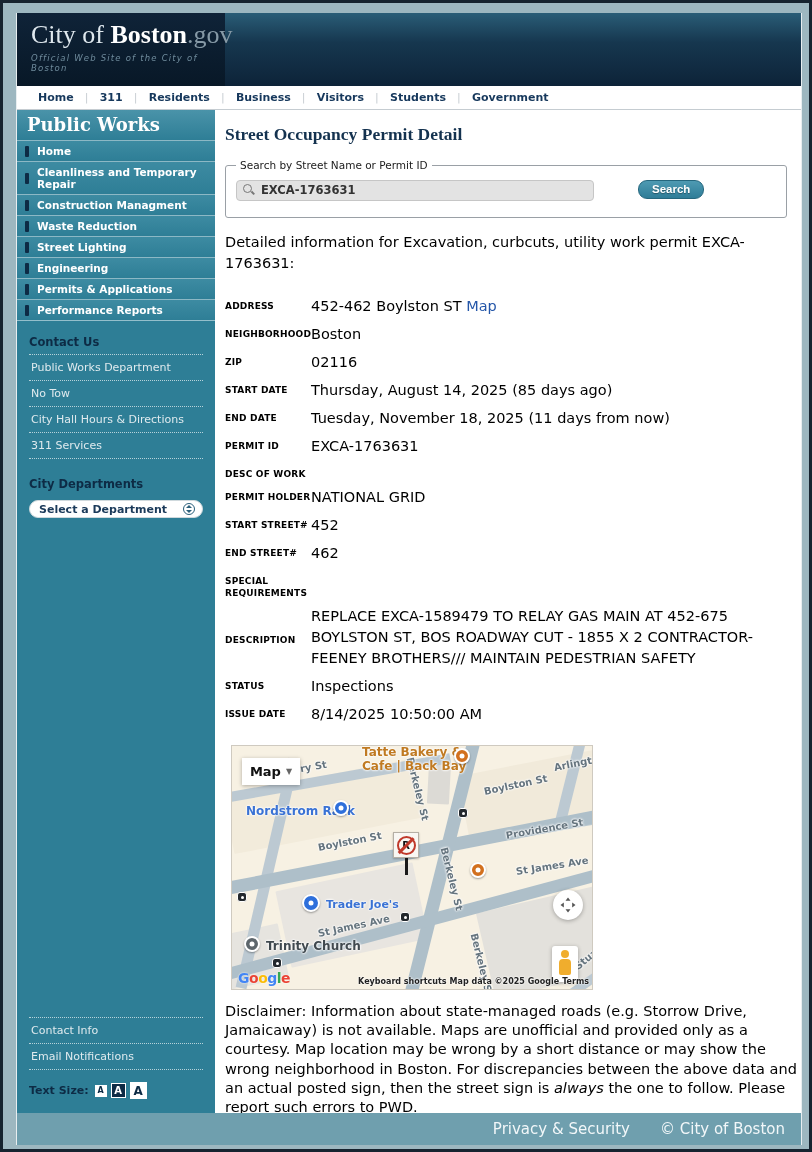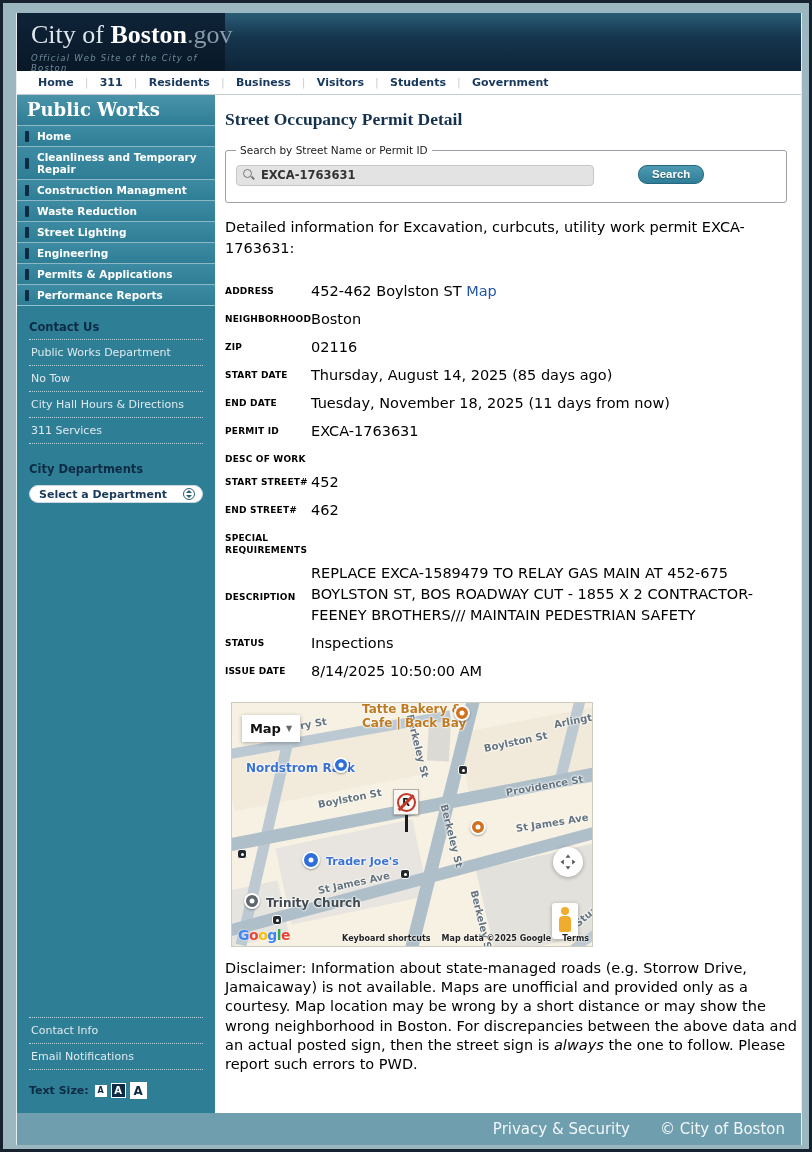--- a/index.html
+++ b/index.html
@@ -2,21 +2,21 @@
 <html><head>
 <meta charset="utf-8">
 <style>
   * { margin:0; padding:0; box-sizing:border-box; }
   html,body { width:812px; height:1152px; }
   body { font-family:"DejaVu Sans","Liberation Sans",sans-serif; background:#9db7c0; }
   .page { position:relative; width:812px; height:1152px; background:#9db7c0; border:3px solid #16232f; overflow:hidden; }
   .container { position:absolute; left:14px; top:10px; width:784px; height:1132px; display:flex; flex-direction:column; box-shadow:1px 0 0 #e8eef0, -1px 0 0 #e8eef0; }
 
   
-  .header { height:58px; display:flex; background:linear-gradient(180deg,#2a5d77 0%,#16374f 40%,#0d2338 100%); }
+  .header { height:73px; display:flex; background:linear-gradient(180deg,#2a5d77 0%,#16374f 40%,#0d2338 100%); }
   .logo-box { width:208px; background:linear-gradient(180deg,#0f2338,#081827); padding:7px 12px 0 14px; }
   .logo-line { font-family:"Liberation Serif","DejaVu Serif",serif; font-size:26px; color:#dfe8ee; white-space:nowrap; }
   .logo-line .bold { font-weight:bold; color:#ffffff; }
   .logo-line .gov { color:#8699a6; }
   .tagline { font-size:8.5px; letter-spacing:1.2px; color:#6f8b9c; margin-top:3px;font-style:italic; }
 
   
   .nav { height:24px; background:#ffffff; display:flex; align-items:center; padding-left:8px; border-bottom:1px solid #c5ccd1; }
   .nav-item { font-size:11px; font-weight:bold; color:#16385c; padding:0 13px; cursor:pointer; position:relative; }
   .nav-item + .nav-item::before { content:"|"; position:absolute; left:-2px; color:#c8ced3; font-weight:normal; }
@@ -89,21 +89,21 @@
   .map-btn { left:10px; top:12px; width:58px; height:27px; background:#fff; box-shadow:0 1px 4px rgba(0,0,0,.3); display:flex; align-items:center; justify-content:center; gap:5px; cursor:pointer; }
   .map-btn .mb-text { font-size:13px; font-weight:bold; color:#111; position:static; }
   .map-btn .caret { position:static; font-size:8px; color:#666; }
   .pan { left:321px; top:144px; width:30px; height:30px; border-radius:50%; background:#fff; box-shadow:0 1px 4px rgba(0,0,0,.3); display:flex; align-items:center; justify-content:center; cursor:pointer; }
   .peg { left:320px; top:200px; width:26px; height:36px; background:#fff; border-radius:3px; box-shadow:0 1px 4px rgba(0,0,0,.3); cursor:pointer; }
   .peg-head { position:static; width:8px; height:8px; border-radius:50%; background:#f0ad2d; margin:4px auto 0; }
   .peg-body { position:static; width:12px; height:16px; background:#f0ad2d; border-radius:4px 4px 2px 2px; margin:1px auto 0; }
   .glogo { left:6px; top:224px; font-size:14px; font-weight:bold; letter-spacing:-.5px; text-shadow:0 0 2px #fff; }
   .glogo span { position:static; }
   .gl0,.gl3 { color:#4285F4; } .gl1,.gl5 { color:#EA4335; } .gl2 { color:#FBBC05; } .gl4 { color:#34A853; }
-  .attrib { right:3px; bottom:3px; display:flex; gap:11px; font-size:8px; font-weight:bold; color:#222; text-shadow:0 0 2px #fff,0 0 2px #fff; }
+  .attrib { right:3px; bottom:3px; display:flex; gap:3px; font-size:8px; font-weight:bold; color:#222; text-shadow:0 0 2px #fff,0 0 2px #fff; }
   .attrib span { position:static; }
 
   
   .disclaimer { font-size:14.5px; color:#000; width:576px; line-height:1.32; margin-top:4px; }
   .disclaimer em { font-style:italic; }
 
   
   .footer { height:32px; background:#6f9fae; display:flex; align-items:center; justify-content:flex-end; gap:30px; padding-right:16px; }
   .footer span { color:#f2f7f9; font-size:15px; }
 </style>
@@ -236,20 +236,24 @@
             <span class="field-label">END DATE</span>
             <span class="field-value">Tuesday, November 18, 2025 (11 days from now)</span>
           </div>
           <div class="field-row">
             <span class="field-label">PERMIT ID</span>
             <span class="field-value">EXCA-1763631</span>
           </div>
           <div class="field-row">
             <span class="field-label">DESC OF WORK</span>
             <span class="field-value"></span>
+          </div>
+          <div class="field-row">
+            <span class="field-label">PERMIT HOLDER</span>
+            <span class="field-value">NATIONAL GRID</span>
           </div>
           <div class="field-row">
             <span class="field-label">START STREET#</span>
             <span class="field-value">452</span>
           </div>
           <div class="field-row">
             <span class="field-label">END STREET#</span>
             <span class="field-value">462</span>
           </div>
           <div class="field-row">

